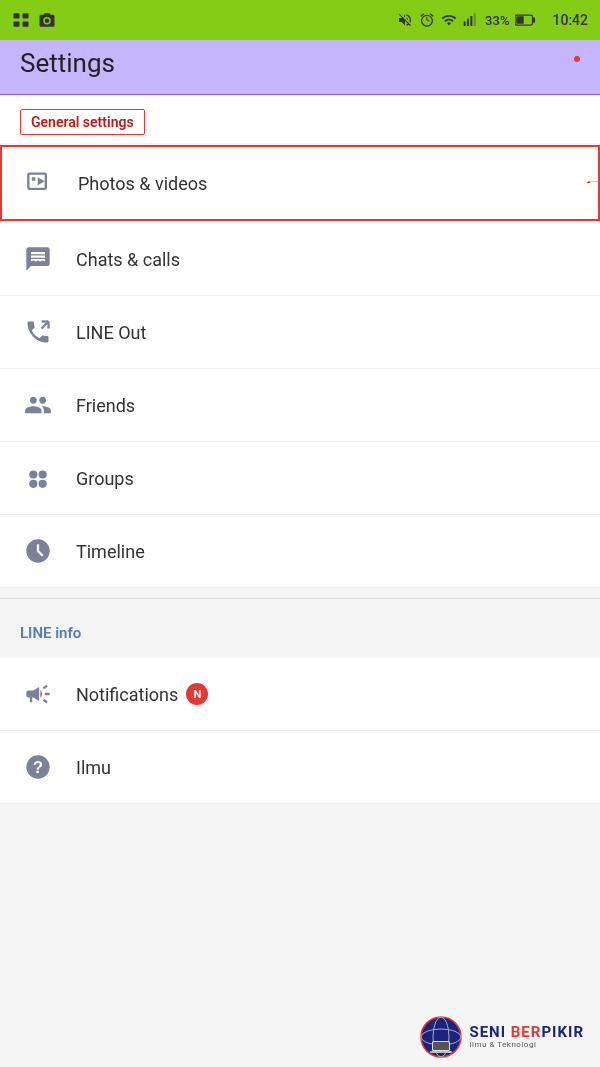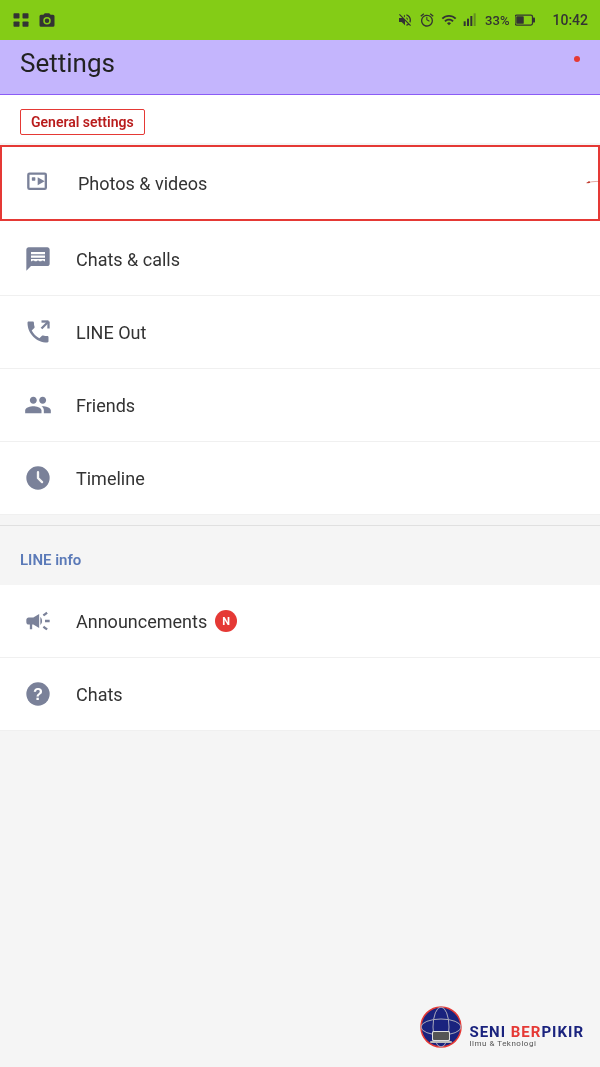--- a/index.html
+++ b/index.html
@@ -155,24 +155,24 @@
       position: absolute;
       right: 10px;
       top: 50%;
       transform: translateY(-50%);
       pointer-events: none;
     }
 
     
     .watermark {
       position: absolute;
-      bottom: 18px;
+      bottom: 8px;
       right: 16px;
       display: flex;
-      align-items: flex-end;
+      align-items: center;
       gap: 6px;
     }
     .watermark-globe {
       width: 44px;
       height: 44px;
     }
     .watermark-text {
       display: flex;
       flex-direction: column;
       line-height: 1.1;
@@ -306,20 +306,31 @@
 
   <div class="settings-item">
     <div class="item-icon">
       <svg viewBox="0 0 24 24">
           <path d="M16 11c1.66 0 2.99-1.34 2.99-3S17.66 5 16 5c-1.66 0-3 1.34-3 3s1.34 3 3 3zm-8 0c1.66 0 2.99-1.34 2.99-3S9.66 5 8 5C6.34 5 5 6.34 5 8s1.34 3 3 3zm0 2c-2.33 0-7 1.17-7 3.5V19h14v-2.5c0-2.33-4.67-3.5-7-3.5zm8 0c-.29 0-.62.02-.97.05 1.16.84 1.97 1.97 1.97 3.45V19h6v-2.5c0-2.33-4.67-3.5-7-3.5z"></path>
         </svg>
     </div>
     <span class="item-label">Friends</span>
   </div>
 
+  <div class="settings-item">
+    <div class="item-icon">
+      <svg viewBox="0 0 24 24">
+          <circle cx="8" cy="9" r="3.5"></circle>
+          <circle cx="16" cy="9" r="3.5"></circle>
+          <circle cx="8" cy="17" r="3.5"></circle>
+          <circle cx="16" cy="17" r="3.5"></circle>
+        </svg>
+    </div>
+    <span class="item-label">Groups</span>
+  </div>
 
   <div class="settings-item">
     <div class="item-icon">
       <svg viewBox="0 0 24 24">
           <circle cx="12" cy="12" r="9" fill="none" stroke="#7a8199" stroke-width="2"></circle>
           <circle cx="12" cy="12" r="9" fill="#7a8199" opacity="1"></circle>
           <path d="M12 7v5l3.5 3.5" stroke="#f5f5f5" stroke-width="2" fill="none" stroke-linecap="round"></path>
         </svg>
     </div>
     <span class="item-label">Timeline</span>
@@ -334,32 +345,32 @@
 </div>
 
 <div class="settings-list line-info-wrapper">
 
   <div class="settings-item">
     <div class="item-icon">
       <svg viewBox="0 0 24 24">
           <path d="M18 11v2h4v-2h-4zm-2 6.61c.96.71 2.21 1.65 3.2 2.39.4-.53.8-1.07 1.2-1.6-.99-.74-2.24-1.68-3.2-2.4-.4.54-.8 1.08-1.2 1.61zM20.4 5.6c-.4-.53-.8-1.07-1.2-1.6-.96.74-2.21 1.68-3.2 2.4.4.53.8 1.07 1.2 1.6.99-.74 2.24-1.65 3.2-2.4zM4 9c-1.1 0-2 .9-2 2v2c0 1.1.9 2 2 2h1v4h2v-4h1l5 3V6L8 9H4zm11.5 3c0-1.33-.58-2.53-1.5-3.35v6.69c.92-.81 1.5-2.01 1.5-3.34z"></path>
         </svg>
     </div>
-    <span class="item-label">Announcements</span>
+    <span class="item-label">Notifications</span>
     <div class="badge">N</div>
   </div>
 
   <div class="settings-item">
     <div class="item-icon">
       <svg viewBox="0 0 24 24">
           <circle cx="12" cy="12" r="10" fill="#7a8199"></circle>
           <text x="12" y="17" text-anchor="middle" font-size="14" font-weight="bold" fill="white" font-family="Arial">?</text>
         </svg>
     </div>
-    <span class="item-label">Chats</span>
+    <span class="item-label">Ilmu</span>
   </div>
 
 </div>
 
 <div class="watermark">
   <svg class="watermark-globe" viewBox="0 0 44 44">
     <circle cx="22" cy="22" r="20" fill="#1a237e" stroke="#e53935" stroke-width="1.5"></circle>
     <ellipse cx="22" cy="22" rx="8" ry="20" fill="none" stroke="#aab" stroke-width="1"></ellipse>
     <ellipse cx="22" cy="22" rx="20" ry="8" fill="none" stroke="#aab" stroke-width="1"></ellipse>
 

